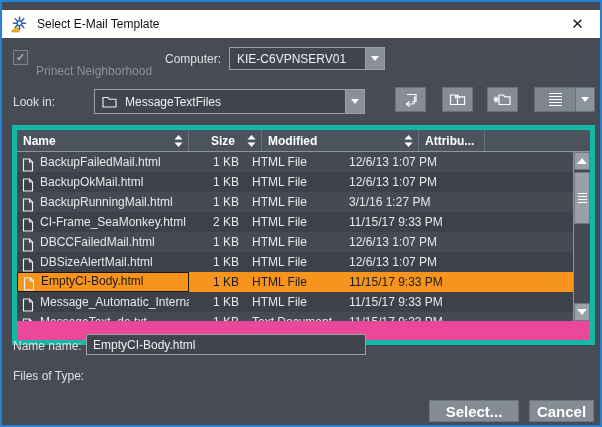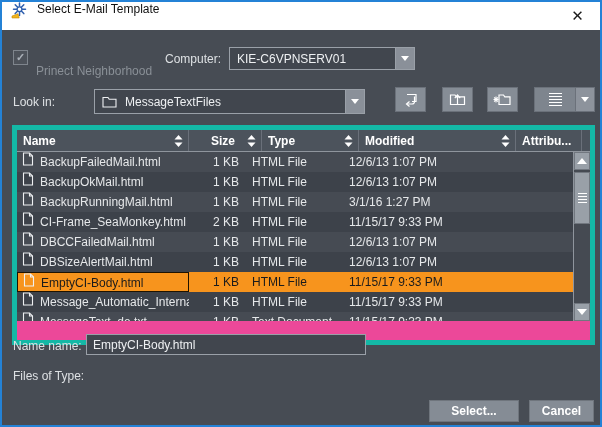--- a/index.html
+++ b/index.html
@@ -1,21 +1,21 @@
 <!DOCTYPE html>
 <html><head>
 <meta charset="utf-8">
 <style>
   html,body{margin:0;padding:0;}
   body{font-family:"Liberation Sans",sans-serif;-webkit-font-smoothing:antialiased;}
   .window{position:relative;width:602px;height:427px;box-sizing:border-box;
     border:2px solid #2482d6;background:#474c54;font-size:12px;overflow:hidden;cursor:default;}
   
-  .titlebar{position:absolute;top:0;left:0;right:0;height:28px;background:#ffffff;
-    display:flex;align-items:flex-start;padding-left:9px;box-sizing:border-box;}
+  .titlebar{position:absolute;top:8px;left:0;right:0;height:28px;background:#ffffff;
+    display:flex;align-items:center;padding-left:9px;box-sizing:border-box;}
   .title-icon{width:17px;height:17px;margin-right:9px;flex:0 0 auto;}
   .title-text{color:#101010;font-size:12px;}
   .close-btn{margin-left:auto;width:45px;height:28px;display:flex;align-items:center;
     justify-content:center;color:#1a1a1a;font-size:15px;cursor:pointer;}
   
   .label{position:absolute;color:#dde0e3;}
   .label.disabled{color:#8a9097;margin-top:12px;}
   .field{position:absolute;background:#41464e;border:1px solid #9aa0a8;box-sizing:border-box;
     color:#eef0f2;display:flex;align-items:center;overflow:hidden;}
   .field .txt{padding-left:7px;white-space:nowrap;}
@@ -42,21 +42,21 @@
     border-right:1px solid #6a707a;box-sizing:border-box;cursor:pointer;overflow:hidden;white-space:nowrap;}
   .th-filler{flex:1;border-right:none;cursor:default;}
   .col0{width:172px;}.col1{width:57px;margin-left:16px;}.col2{width:97px;}.col3{width:157px;}.col4{width:66px;}
   .sort{position:absolute;right:5px;top:5px;}
   .tbody{position:relative;height:169px;overflow:hidden;margin-right:17px;}
   .tr{display:flex;height:20px;align-items:stretch;color:#e6e8ea;cursor:pointer;}
   .tr.odd{background:#464b53;}
   .tr.even{background:#3d424a;}
   .tr.selected{background:#f7941d;color:#1b1b1b;}
   .td{box-sizing:border-box;line-height:20px;overflow:hidden;white-space:nowrap;}
-  .td-name{width:172px;display:flex;align-items:flex-start;gap:6px;padding-left:5px;}
+  .td-name{width:172px;display:flex;align-items:flex-end;gap:6px;padding-left:5px;}
   .tr.selected .td-name{border:1px solid #1f1300;}
   .td-size{width:57px;text-align:right;padding-right:7px;}
   .td-type{width:97px;padding-left:6px;}
   .td-modified{width:157px;padding-left:6px;}
   .td-attr{width:66px;padding-left:6px;}
   .file-ico{flex:0 0 auto;}
   
   .scrollbar{position:absolute;right:0;top:22px;width:17px;height:169px;background:#454a52;
     border-left:1px solid #8f959d;box-sizing:border-box;}
   .sb-btn{position:absolute;left:0;width:16px;height:18px;background:#99a0a8;border:1px solid #71777f;
@@ -69,21 +69,21 @@
     border-top:6px solid #ffffff;}
   .sb-thumb{position:absolute;left:0;top:20px;width:16px;height:52px;background:#99a0a8;
     border:1px solid #71777f;box-sizing:border-box;display:flex;flex-direction:column;gap:2px;
     align-items:center;justify-content:center;cursor:pointer;}
   .sb-thumb i{display:block;width:9px;height:1px;background:#ffffff;}
   
   .text-input{position:absolute;left:84px;top:332px;width:280px;height:21px;box-sizing:border-box;
     background:#41464e;border:1px solid #9aa0a8;color:#eef0f2;font-family:"Liberation Sans",sans-serif;
     font-size:12px;padding:0 0 0 6px;outline:none;}
   .btn{position:absolute;top:398px;height:22px;background:#858c95;border:1px solid #6f757d;
-    box-sizing:border-box;color:#ffffff;font-weight:bold;font-size:12px;display:flex;
+    box-sizing:border-box;color:#ffffff;font-weight:bold;font-size:15px;display:flex;
     align-items:center;justify-content:center;cursor:pointer;}
   .btn-select{left:427px;width:90px;}
   .btn-cancel{left:527px;width:65px;}
   svg{display:block;}
 </style>
 </head>
 <body>
 
 <div class="window">
 
@@ -102,21 +102,21 @@
     <div class="close-btn">
       <span>✕</span>
     </div>
   </div>
 
   <div class="checkbox">
     <span>✓</span>
   </div>
   <span class="label disabled" style="left:34px;top:50px;">Prinect Neighborhood</span>
   <span class="label" style="left:163px;top:50px;">Computer:</span>
-  <div class="field" style="left:227px;top:45px;width:186px;height:23px;">
+  <div class="field" style="left:227px;top:45px;width:156px;height:23px;">
     <span class="txt">KIE-C6VPNSERV01</span>
     <div class="dd-arrow-btn">
       <i class="caret-down"></i>
     </div>
   </div>
 
   <span class="label" style="left:11px;top:93px;">Look in:</span>
   <div class="field" style="left:92px;top:87px;width:271px;height:25px;">
     <svg style="margin-left:7px;flex:0 0 auto;" width="15" height="13" viewBox="0 0 15 13">
       <path d="M1 12 V2.5 h5 l1.2 1.8 H14 V12 Z" fill="none" stroke="#eef0f2" stroke-width="1.1"></path>
@@ -174,27 +174,20 @@
       <path d="M4.5 12 L8.5 7.5 H0.5 Z" fill="#ffffff"></path>
     </svg>
   </div>
         <div class="th col1">
     <span>Size</span>
     <svg class="sort" width="9" height="12" viewBox="0 0 9 12">
       <path d="M4.5 0 L8.5 4.5 H0.5 Z" fill="#ffffff"></path>
       <path d="M4.5 12 L8.5 7.5 H0.5 Z" fill="#ffffff"></path>
     </svg>
   </div>
-        <div class="th col2">
-    <span>Type</span>
-    <svg class="sort" width="9" height="12" viewBox="0 0 9 12">
-      <path d="M4.5 0 L8.5 4.5 H0.5 Z" fill="#ffffff"></path>
-      <path d="M4.5 12 L8.5 7.5 H0.5 Z" fill="#ffffff"></path>
-    </svg>
-  </div>
         <div class="th col3">
     <span>Modified</span>
     <svg class="sort" width="9" height="12" viewBox="0 0 9 12">
       <path d="M4.5 0 L8.5 4.5 H0.5 Z" fill="#ffffff"></path>
       <path d="M4.5 12 L8.5 7.5 H0.5 Z" fill="#ffffff"></path>
     </svg>
   </div>
         <div class="th col4">
     <span>Attribu...</span>
 

